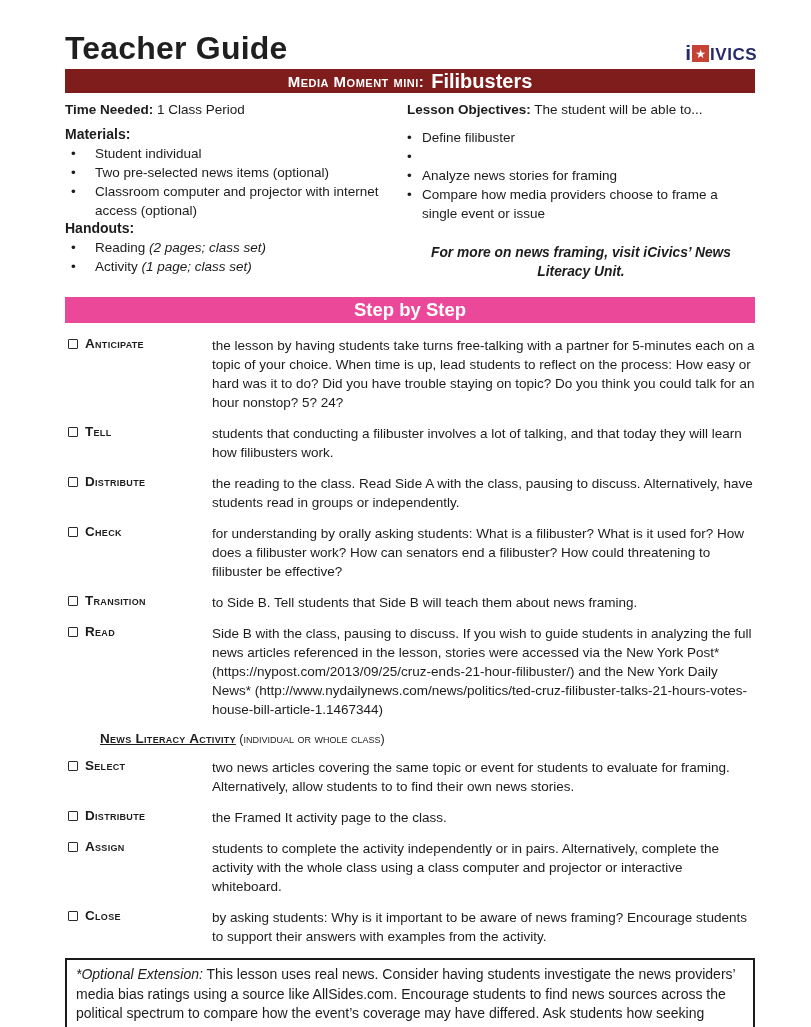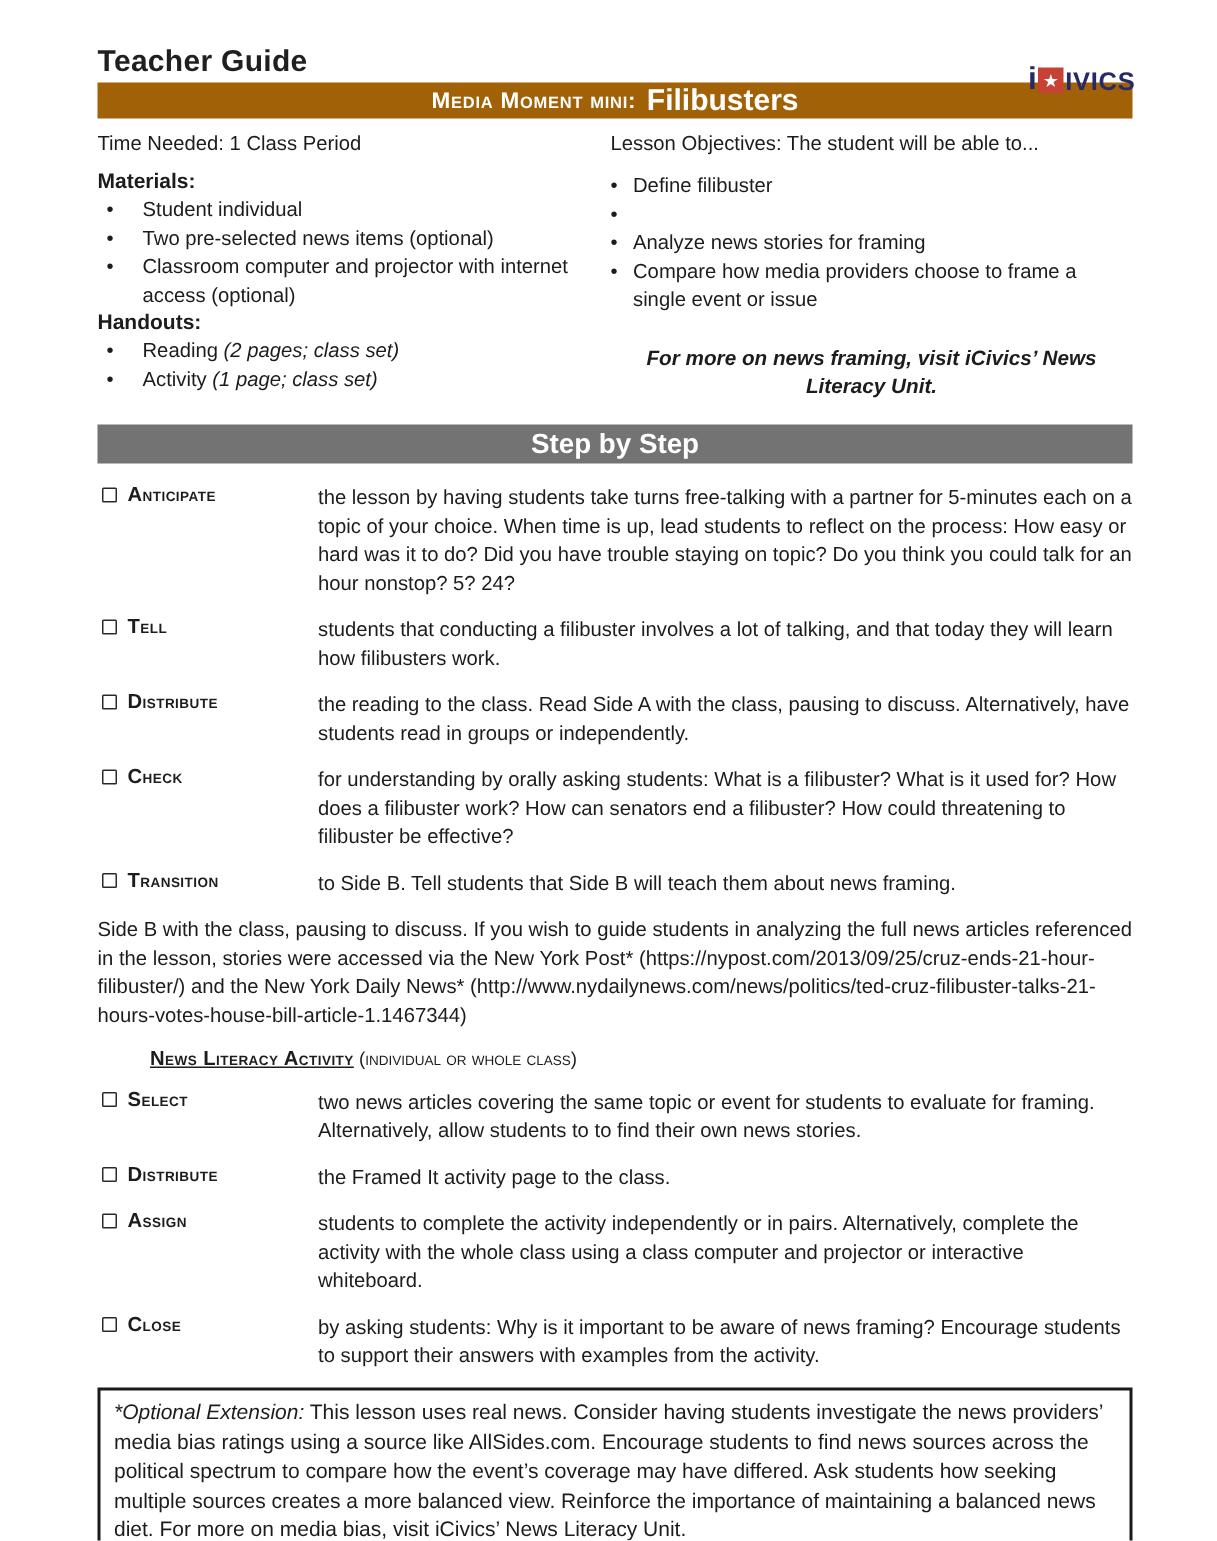--- a/index.html
+++ b/index.html
@@ -7,55 +7,55 @@
   body {
     width: 811px; height: 1027px;
     font-family: "Liberation Sans", "DejaVu Sans", sans-serif;
     color: #1c1c1c;
     position: relative;
     overflow: hidden;
   }
   .page { padding: 30px 56px 0 65px; position: relative; }
 
   
-  .doc-title { font-size: 20px; font-weight: bold; color: #1f1f1f; letter-spacing: 0.2px; }
+  .doc-title { font-size: 32px; font-weight: bold; color: #1f1f1f; letter-spacing: 0.2px; }
   .logo { position: absolute; top: 42px; right: 54px; display: flex; align-items: flex-end; line-height: 1; }
   .logo .i { color: #272a66; font-weight: bold; font-size: 21px; margin-right: 1px; }
   .logo .c-block { width: 17px; height: 17px; background: #c64234; color: #ffffff; display: flex;
                   align-items: center; justify-content: center; font-size: 12px; margin: 0 1px 1px 0; }
   .logo .rest { color: #272a66; font-weight: bold; font-size: 17px; letter-spacing: 0.5px; }
 
   .banner {
-    background: #a16207; color: #ffffff; height: 24px; margin-top: 2px;
+    background: #7f1d1d; color: #ffffff; height: 24px; margin-top: 2px;
     display: flex; align-items: center; justify-content: center;
   }
   .banner .prefix { font-variant: small-caps; font-weight: bold; font-size: 15px; letter-spacing: 0.5px; }
   .banner .big { font-weight: bold; font-size: 20px; margin-left: 7px; }
 
   
   .info-row { display: flex; margin-top: 7px; }
   .col-left { width: 342px; flex: none; }
   .col-right { flex: 1; padding-left: 0px; }
-  .lbl { font-weight: normal; }
+  .lbl { font-weight: bold; }
   .body-text { font-size: 13.5px; line-height: 19px; }
 
   .sec-head { font-weight: bold; font-size: 14px; }
   ul.plain { list-style: none; margin-top: 2px; }
   ul.plain li { display: flex; font-size: 13.5px; line-height: 19px; }
   .col-left ul.plain li .dot { width: 30px; flex: none; padding-left: 6px; }
   .col-right ul.plain li .dot { width: 15px; flex: none; }
   .it { font-style: italic; }
 
   .note {
     font-weight: bold; font-style: italic; text-align: center;
     font-size: 13.8px; line-height: 19px; margin-top: 20px; padding: 0 18px;
   }
 
   .banner2 {
-    background: #737373; color: #ffffff; height: 26px; margin-top: 16px;
+    background: #ec4899; color: #ffffff; height: 26px; margin-top: 16px;
     display: flex; align-items: center; justify-content: center;
     font-weight: bold; font-size: 18.5px;
   }
 
   
   .steps { margin-top: 13px; }
   .step { display: flex; margin-bottom: 12px; }
   .step-label { width: 147px; flex: none; display: flex; align-items: flex-start; padding-left: 3px; }
   .chk { width: 10px; height: 10px; border: 1.6px solid #2a2a2a; flex: none; margin: 3px 7px 0 0; border-radius: 1px; }
   .step-name { font-weight: bold; font-variant: small-caps; font-size: 13.5px; letter-spacing: 0.3px; }
@@ -187,20 +187,24 @@
 
     <div class="step">
       <div class="step-label">
           <span class="chk"></span>
           <span class="step-name">Transition</span>
         </div>
       <div class="step-text">to Side B. Tell students that Side B will teach them about news framing.</div>
     </div>
 
     <div class="step">
+      <div class="step-label">
+          <span class="chk"></span>
+          <span class="step-name">Read</span>
+        </div>
       <div class="step-text">Side B with the class, pausing to discuss. If you wish to guide students in analyzing the full news articles referenced in the lesson, stories were accessed via the New York Post* (https://nypost.com/2013/09/25/cruz-ends-21-hour-filibuster/) and the New York Daily News* (http://www.nydailynews.com/news/politics/ted-cruz-filibuster-talks-21-hours-votes-house-bill-article-1.1467344)</div>
     </div>
 
     <div class="activity-head">
       <span class="h">News Literacy Activity</span><span class="sub"> (individual or whole class)</span>
     </div>
 
     <div class="step">
       <div class="step-label">
           <span class="chk"></span>

